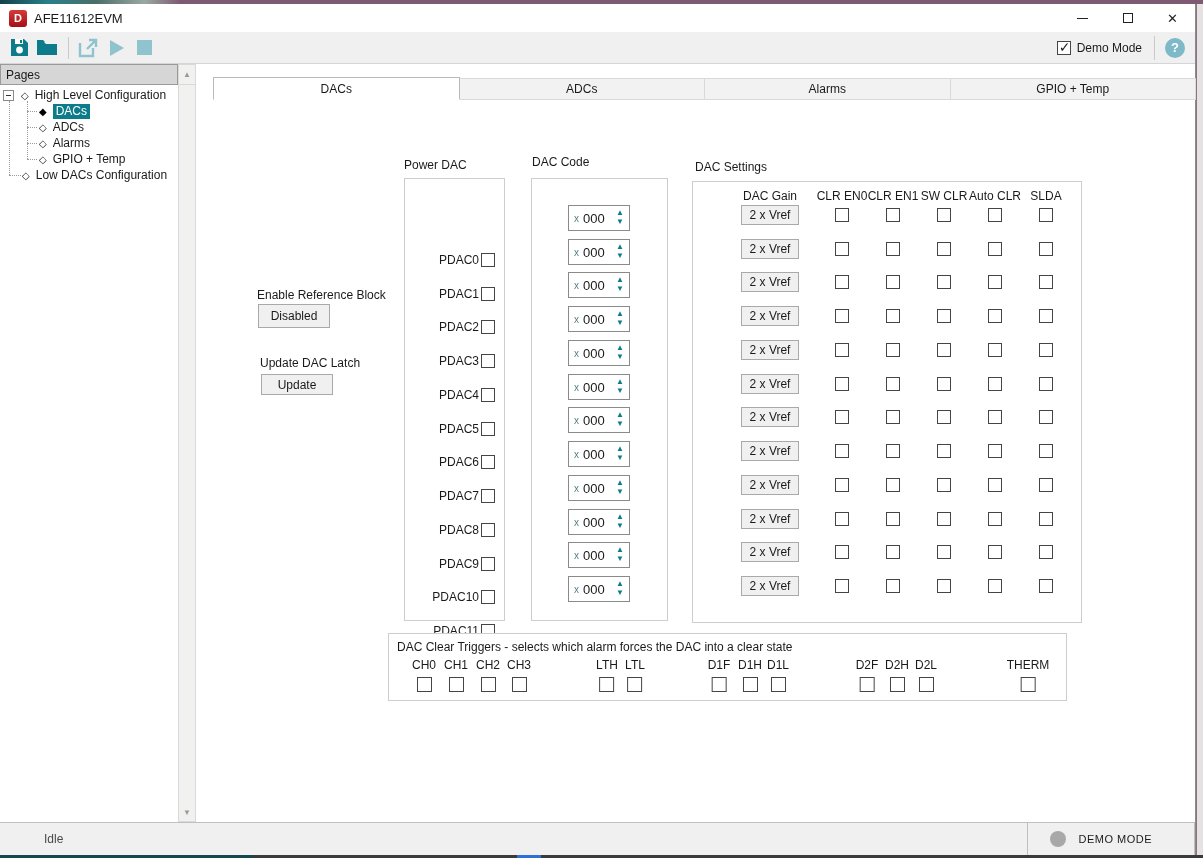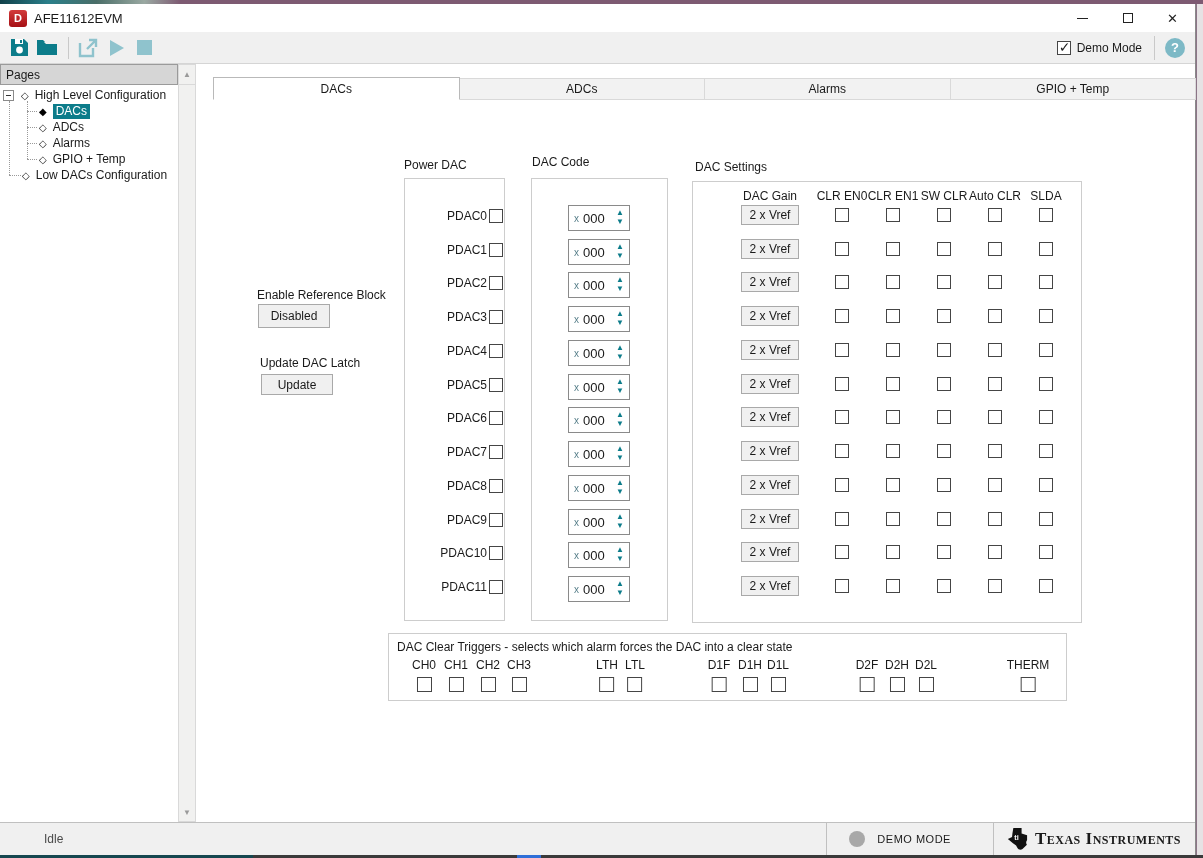--- a/index.html
+++ b/index.html
@@ -70,21 +70,21 @@
   .tabstrip { position:absolute; left:17px; top:14px; width:983px; height:22px; display:flex; }
   .tab { flex:1; background:#f2f2f2; border:1px solid #d9d9d9; border-left:none; display:flex; align-items:center; justify-content:center; font-size:12px; }
   .tab:first-child { border-left:1px solid #d9d9d9; }
   .tab.active { background:#fff; border-bottom:1px solid #fff; border-left:1px solid #b9b9b9; border-top:1px solid #b9b9b9; border-right:1px solid #b9b9b9; margin-top:-1px; }
 
   .lbl { position:absolute; font-size:12px; white-space:nowrap; }
   .btn { position:absolute; background:#f0f0f0; border:1px solid #a9a9a9; font-size:12px; text-align:center; color:#1a1a1a;
     display:flex; align-items:center; justify-content:center; font-family:"Liberation Sans",sans-serif; }
   .panel { position:absolute; border:1px solid #cdcdcd; background:#fff; }
 
-  .pdac-row { position:absolute; left:16px; width:100%; height:17px; display:flex; align-items:center; }
+  .pdac-row { position:absolute; left:8px; width:100%; height:17px; display:flex; align-items:center;margin-top:44px; }
   .pdac-label { position:absolute; right:33px; text-align:right; }
   .pdac-row .checkbox { position:absolute; left:68px; }
 
   .spinner { position:absolute; left:36px; width:62px; height:26px; border:1px solid #8a8a8a; background:#fff;
     display:flex; align-items:center; padding:0 5px 0 5px; }
   .spin-prefix { font-size:10px; color:#577f8a; margin-right:4px; }
   .spin-value { font-size:13px; }
   .spin-arrows { margin-left:auto; display:flex; flex-direction:column; align-items:center; line-height:8px; }
   .spin-arrows span { font-size:8px; color:#0c7c8a; height:9px; }
 
@@ -557,24 +557,17 @@
       </div>
     </div>
 
     <div class="statusbar">
       <span class="status-text">Idle</span>
       <div class="sb-right">
         <div class="st-sep"></div>
         <div class="demo-dot"></div>
         <span class="demo-text">DEMO MODE</span>
         <div class="st-sep"></div>
-        <div class="brand-wrap">
-          <svg width="22" height="24" viewBox="0 0 24 26">
-            <path d="M8 1 h9 v6 l6 2 v5 c-1.2 1.6 -1.4 3.4 -0.2 5.4 L18 24 c-2.4 1.4 -4.6 0.4 -5.8 -1.8 L11 20 l-3.4 -2.4 L2 13 l4.6 -2.2 L7 7 z" fill="#111"></path>
-            <text x="9" y="14" font-size="8" fill="#fff" font-family="Liberation Sans, sans-serif" font-weight="bold">ti</text>
-          </svg>
-          <span class="brand-text">Texas Instruments</span>
-        </div>
       </div>
     </div>
 
   </div>
 </div>
 
 </body></html>

